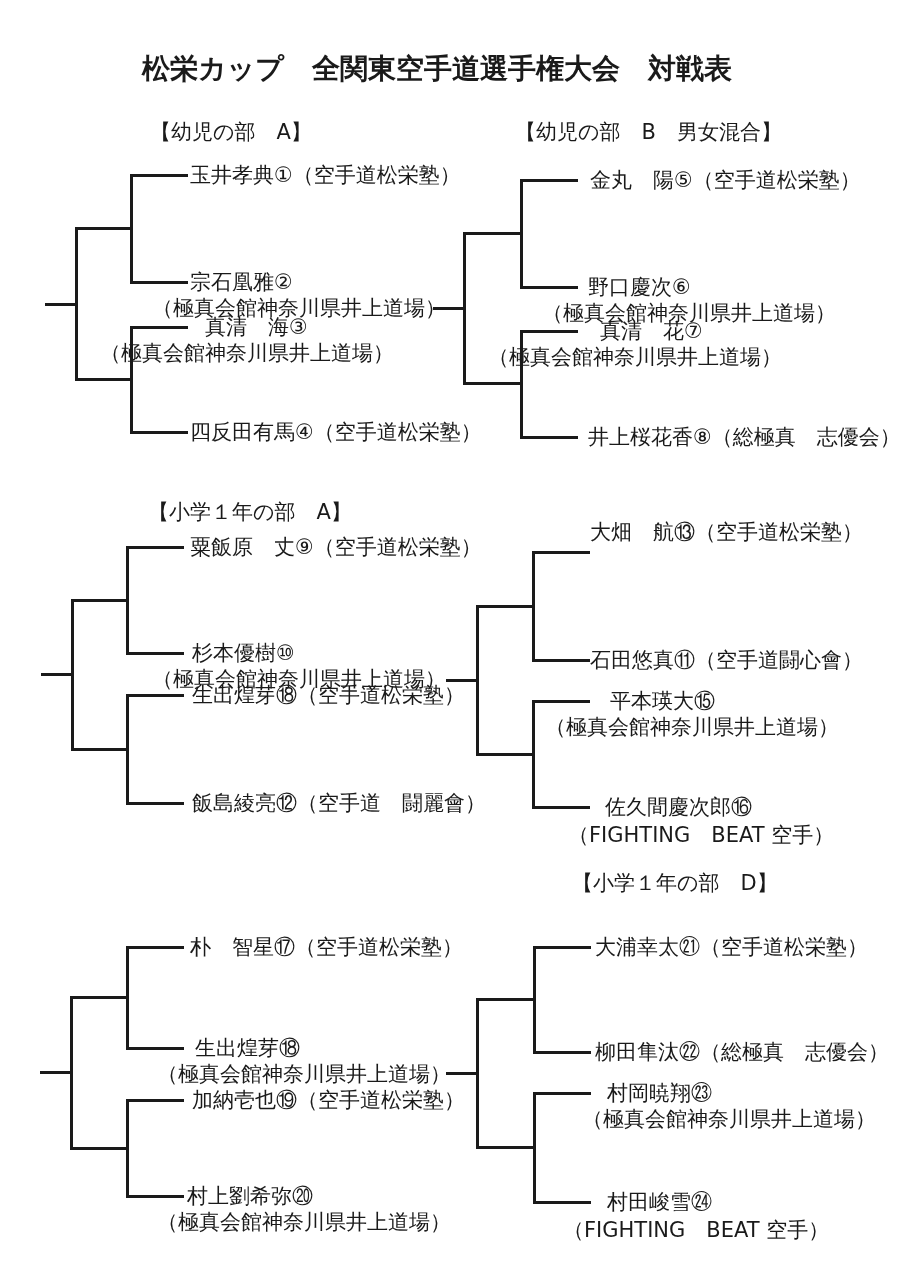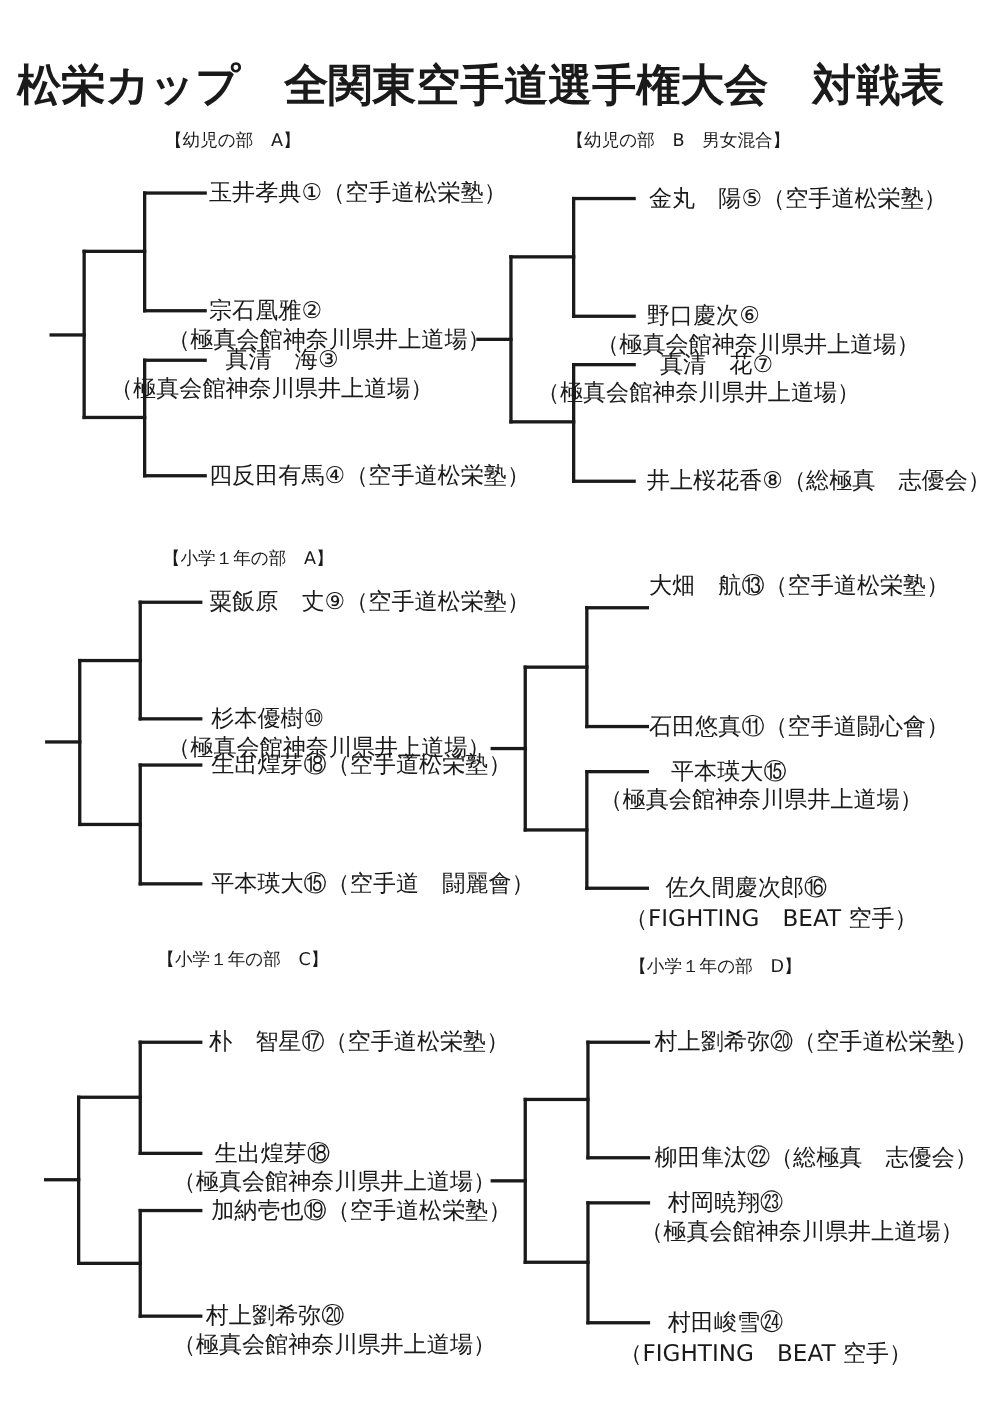--- a/index.html
+++ b/index.html
@@ -8,28 +8,28 @@
     width:905px;height:1280px;
     background:#ffffff;
     font-family:"DejaVu Sans","Liberation Sans",sans-serif;
     color:#1a1a1a;
     overflow:hidden;
   }
   .title{
     position:absolute;
     left:437px;top:50px;
     transform:translateX(-50%);
-    font-size:40px;
+    font-size:28px;
     font-weight:700;
     white-space:nowrap;
     letter-spacing:0px;
   }
   .hdr{
     position:absolute;
-    font-size:16px;
+    font-size:21px;
     font-weight:500;
     white-space:nowrap;
   }
   .t{
     position:absolute;
     font-size:21px;
     font-weight:500;
     line-height:26px;
     white-space:nowrap;
   }
@@ -38,58 +38,57 @@
 </head>
 <body>
 
 <div id="page">
 
   <div class="title">松栄カップ　全関東空手道選手権大会　対戦表</div>
 
   <div class="hdr" style="left:150px;top:118px">【幼児の部　A】</div>
   <div class="hdr" style="left:515px;top:118px">【幼児の部　B　男女混合】</div>
   <div class="hdr" style="left:148px;top:498px">【小学１年の部　A】</div>
-  <div class="hdr" style="left:143px;top:862px">【小学１年の部　C】</div>
   <div class="hdr" style="left:572px;top:869px">【小学１年の部　D】</div>
 
   <div class="t" style="left:190px;top:162px">玉井孝典①（空手道松栄塾）</div>
   <div class="t" style="left:190px;top:269px">宗石凰雅②</div>
   <div class="t" style="left:152px;top:295px">（極真会館神奈川県井上道場）</div>
   <div class="t" style="left:205px;top:314px">真清　海③</div>
   <div class="t" style="left:100px;top:340px">（極真会館神奈川県井上道場）</div>
   <div class="t" style="left:190px;top:419px">四反田有馬④（空手道松栄塾）</div>
 
   <div class="t" style="left:590px;top:167px">金丸　陽⑤（空手道松栄塾）</div>
   <div class="t" style="left:588px;top:274px">野口慶次⑥</div>
   <div class="t" style="left:542px;top:300px">（極真会館神奈川県井上道場）</div>
   <div class="t" style="left:600px;top:318px">真清　花⑦</div>
   <div class="t" style="left:488px;top:344px">（極真会館神奈川県井上道場）</div>
   <div class="t" style="left:190px;top:534px">粟飯原　丈⑨（空手道松栄塾）</div>
 
   <div class="t" style="left:588px;top:424px">井上桜花香⑧（総極真　志優会）</div>
   <div class="t" style="left:192px;top:640px">杉本優樹⑩</div>
   <div class="t" style="left:152px;top:666px">（極真会館神奈川県井上道場）</div>
   <div class="t" style="left:192px;top:682px">生出煌芽⑱（空手道松栄塾）</div>
-  <div class="t" style="left:192px;top:790px">平本瑛大⑮（空手道　闘麗會）</div>
+  <div class="t" style="left:192px;top:790px">飯島綾亮⑫（空手道　闘麗會）</div>
 
   <div class="t" style="left:590px;top:519px">大畑　航⑬（空手道松栄塾）</div>
   <div class="t" style="left:590px;top:647px">石田悠真⑪（空手道闘心會）</div>
   <div class="t" style="left:610px;top:688px">平本瑛大⑮</div>
   <div class="t" style="left:545px;top:714px">（極真会館神奈川県井上道場）</div>
   <div class="t" style="left:605px;top:794px">佐久間慶次郎⑯</div>
   <div class="t" style="left:568px;top:822px">（FIGHTING　BEAT 空手）</div>
 
   <div class="t" style="left:190px;top:934px">朴　智星⑰（空手道松栄塾）</div>
   <div class="t" style="left:195px;top:1035px">生出煌芽⑱</div>
   <div class="t" style="left:157px;top:1061px">（極真会館神奈川県井上道場）</div>
   <div class="t" style="left:192px;top:1087px">加納壱也⑲（空手道松栄塾）</div>
   <div class="t" style="left:187px;top:1183px">村上劉希弥⑳</div>
   <div class="t" style="left:157px;top:1209px">（極真会館神奈川県井上道場）</div>
 
-  <div class="t" style="left:595px;top:934px">村上劉希弥⑳（空手道松栄塾）</div>
+  <div class="t" style="left:595px;top:934px">大浦幸太㉑（空手道松栄塾）</div>
   <div class="t" style="left:595px;top:1039px">柳田隼汰㉒（総極真　志優会）</div>
   <div class="t" style="left:607px;top:1080px">村岡暁翔㉓</div>
   <div class="t" style="left:582px;top:1106px">（極真会館神奈川県井上道場）</div>
   <div class="t" style="left:607px;top:1189px">村田峻雪㉔</div>
   <div class="t" style="left:563px;top:1217px">（FIGHTING　BEAT 空手）</div>
 
 <div class="hl" style="left: 130px; top: 174px; width: 58px; height: 3px;"></div>
     <div class="hl" style="left: 130px; top: 281px; width: 58px; height: 3px;"></div>
     <div class="hl" style="left: 130px; top: 326px; width: 58px; height: 3px;"></div>
     <div class="hl" style="left: 130px; top: 431px; width: 58px; height: 3px;"></div>

